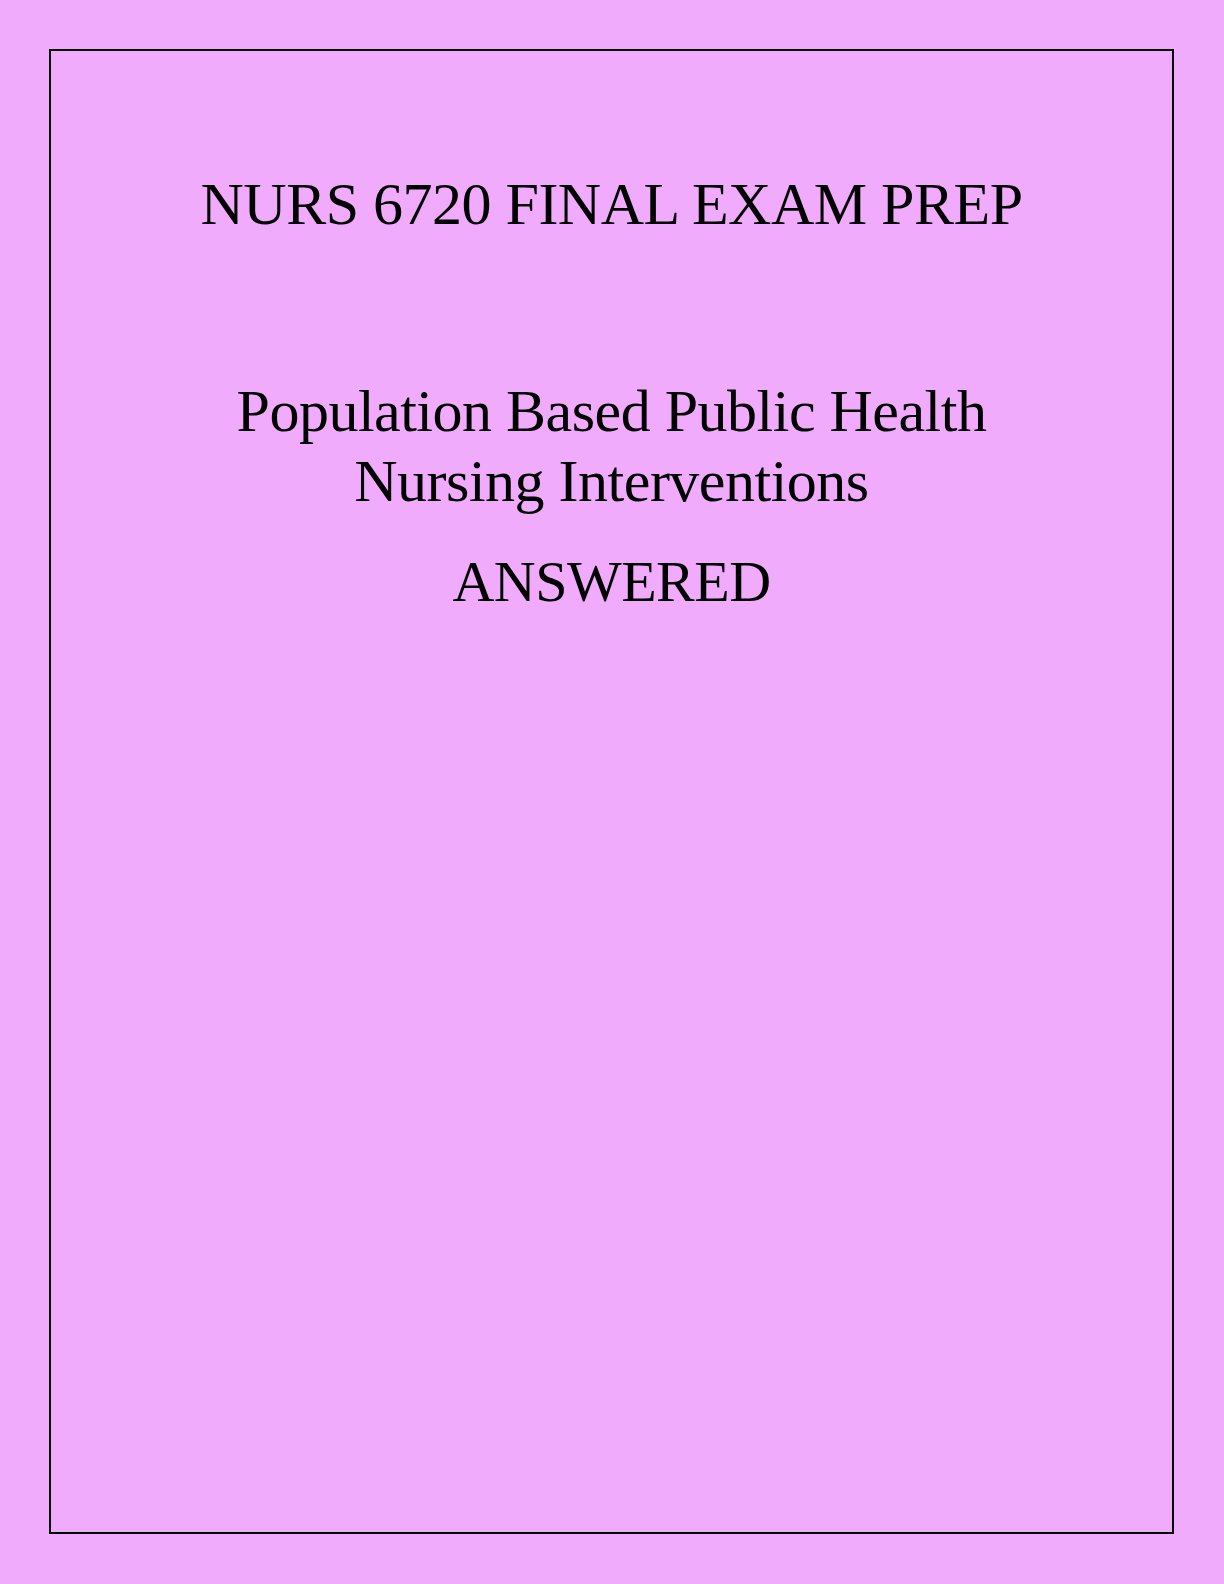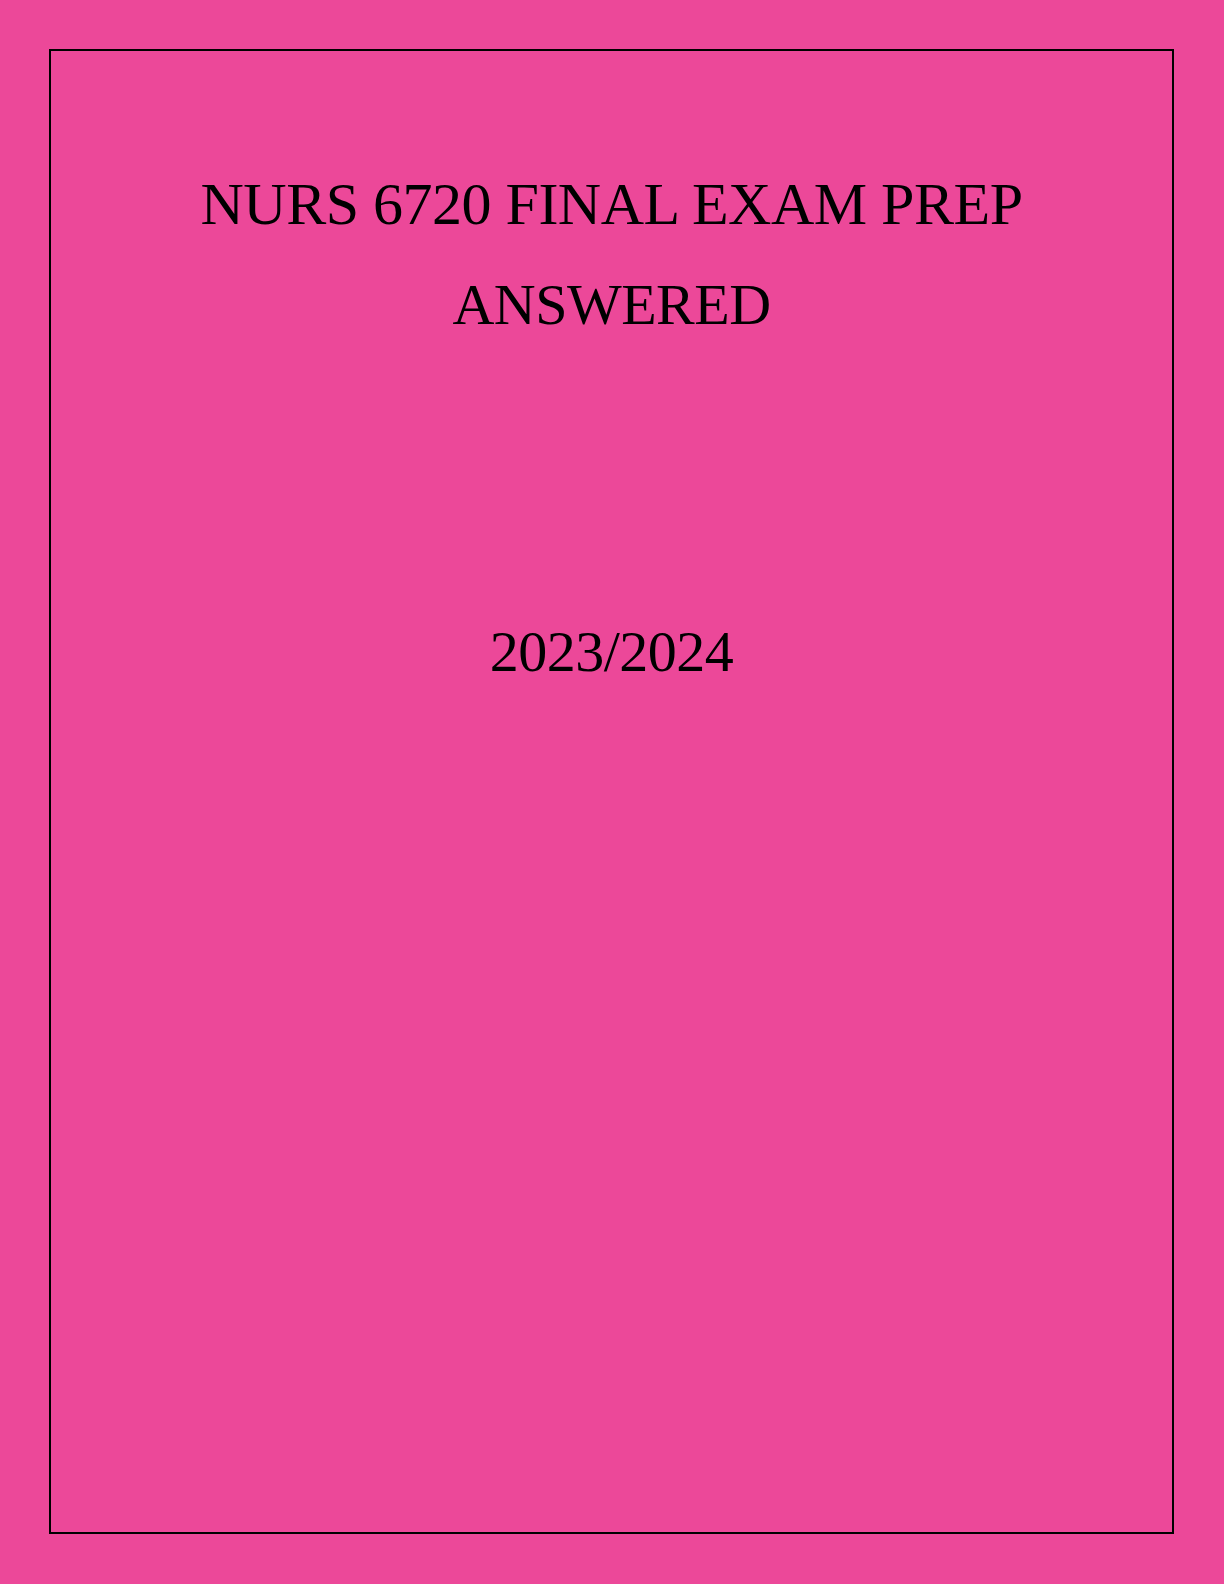--- a/index.html
+++ b/index.html
@@ -4,21 +4,21 @@
 <style>
   html, body {
     margin: 0;
     padding: 0;
     background: #ffffff;
   }
   .page {
     position: relative;
     width: 1224px;
     height: 1584px;
-    background: #ec4899;
+    background: #f0abfc;
     overflow: hidden;
     font-family: "Liberation Serif", serif;
     color: #000000;
   }
   .page-border {
     position: absolute;
     left: 49px;
     top: 49px;
     width: 1125px;
     height: 1485px;
@@ -54,19 +54,22 @@
   }
 </style>
 </head>
 <body>
 
 <div class="page">
   <div class="page-border">
 
     <h1 class="course-title">NURS 6720 FINAL EXAM PREP</h1>
 
+    <h2 class="subject-title">
+      <span>Population Based Public Health</span><br>
+      <span>Nursing Interventions</span>
+    </h2>
 
     <div class="answered-label">ANSWERED</div>
 
-    <div class="academic-year">2023/2024</div>
 
   </div>
 </div>
 
 </body></html>

